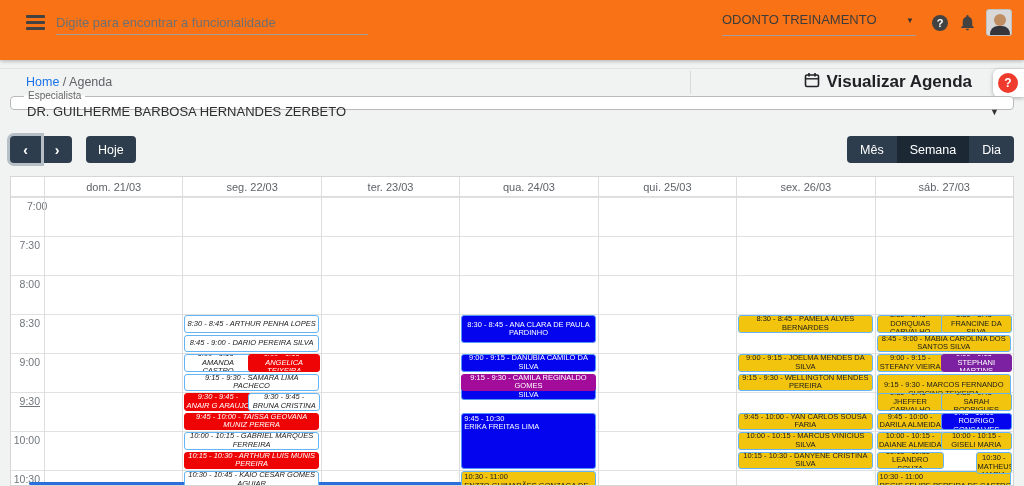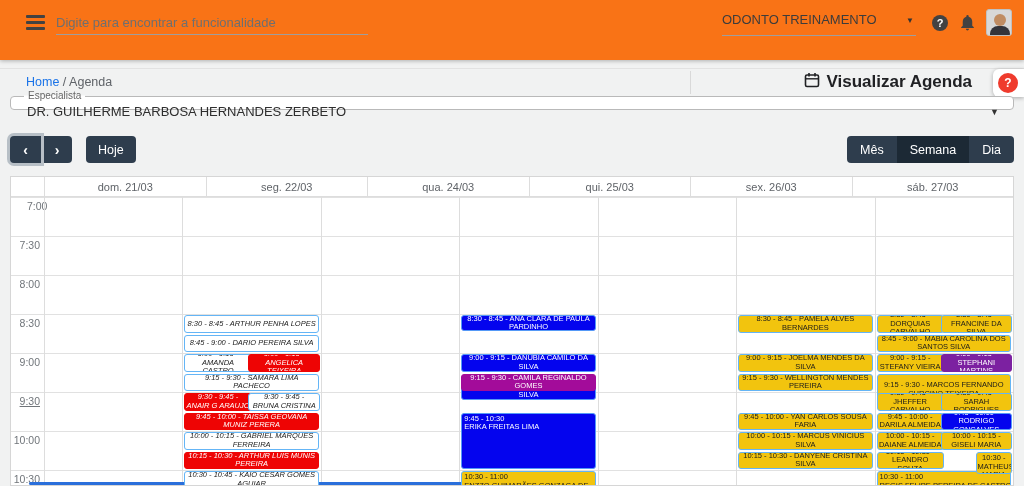--- a/index.html
+++ b/index.html
@@ -145,20 +145,21 @@
     </div>
     <button class="btn today-btn">Hoje</button>
     <div class="view-group" id="view-group"><button class="btn">Mês</button><button class="btn active">Semana</button><button class="btn">Dia</button></div>
   </div>
 
   <div class="cal-card">
     <div class="day-headers" id="day-headers">
       <div class="hdr-gutter"></div>
     <div class="day-hcell">dom. 21/03</div>
         <div class="day-hcell">seg. 22/03</div>
+        <div class="day-hcell">ter. 23/03</div>
         <div class="day-hcell">qua. 24/03</div>
         <div class="day-hcell">qui. 25/03</div>
         <div class="day-hcell">sex. 26/03</div>
         <div class="day-hcell">sáb. 27/03</div>
       </div>
     <div class="cal-body" id="cal-body">
         <div class="row-line" style="top: 0px;"></div>
         <div class="time-label" style="top: 3px; padding-left: 16px;">7:00</div>
         <div class="row-line" style="top: 39px;"></div>
         <div class="time-label" style="top: 42px;">7:30</div>
@@ -205,21 +206,21 @@
           </div>
           <div class="event" style="background: rgb(238, 4, 4); color: rgb(255, 255, 255); border: 1px solid rgb(238, 4, 4); top: 254.5px; height: 17.5px; left: 1px; right: 2px;">
             <div class="ev-text">10:15 - 10:30 - ARTHUR LUIS MUNIS PEREIRA</div>
           </div>
           <div class="event" style="background: rgb(255, 255, 255); color: rgb(26, 26, 26); border: 1px solid rgb(100, 181, 246); top: 274px; height: 17.5px; left: 1px; right: 2px;">
             <div class="ev-text">10:30 - 10:45 - KAIO CESAR GOMES AGUIAR</div>
           </div>
         </div>
         <div class="day-col" style="left: 309.857px; width: 138.429px;"></div>
         <div class="day-col" style="left: 448.286px; width: 138.429px;">
-          <div class="event" style="background: rgb(4, 4, 238); color: rgb(255, 255, 255); border: 1px solid rgb(85, 153, 247); top: 118px; height: 16px; left: 1px; right: 2px;">
+          <div class="event" style="background: rgb(4, 4, 238); color: rgb(255, 255, 255); border: 1px solid rgb(85, 153, 247); top: 118px; height: 28px; left: 1px; right: 2px;">
             <div class="ev-text">8:30 - 8:45 - ANA CLARA DE PAULA PARDINHO</div>
           </div>
           <div class="event" style="background: rgb(4, 4, 238); color: rgb(255, 255, 255); border: 1px solid rgb(85, 153, 247); top: 137.5px; height: 17.5px; left: 1px; right: 2px; margin-top: 48px;">
             <div class="ev-text">8:45 - 9:00 - GUSTAVO MORAIS SILVA</div>
           </div>
           <div class="event" style="background: rgb(4, 4, 238); color: rgb(255, 255, 255); border: 1px solid rgb(85, 153, 247); top: 157px; height: 17.5px; left: 1px; right: 2px;">
             <div class="ev-text">9:00 - 9:15 - DANUBIA CAMILO DA SILVA</div>
           </div>
           <div class="event" style="background: rgb(163, 12, 154); color: rgb(255, 255, 255); border: 1px solid rgb(163, 12, 154); top: 176.5px; height: 17.5px; left: 1px; right: 2px;">
             <div class="ev-text">9:15 - 9:30 - CAMILA REGINALDO GOMES</div>

